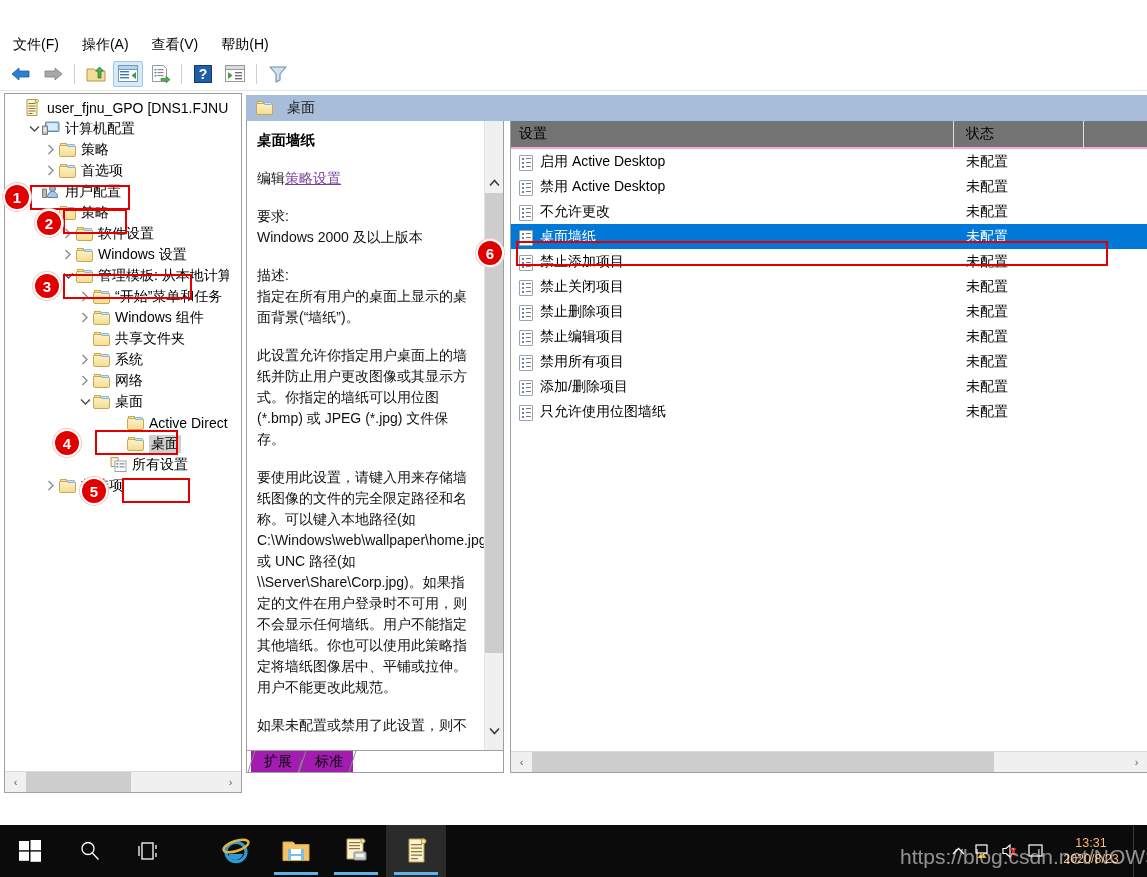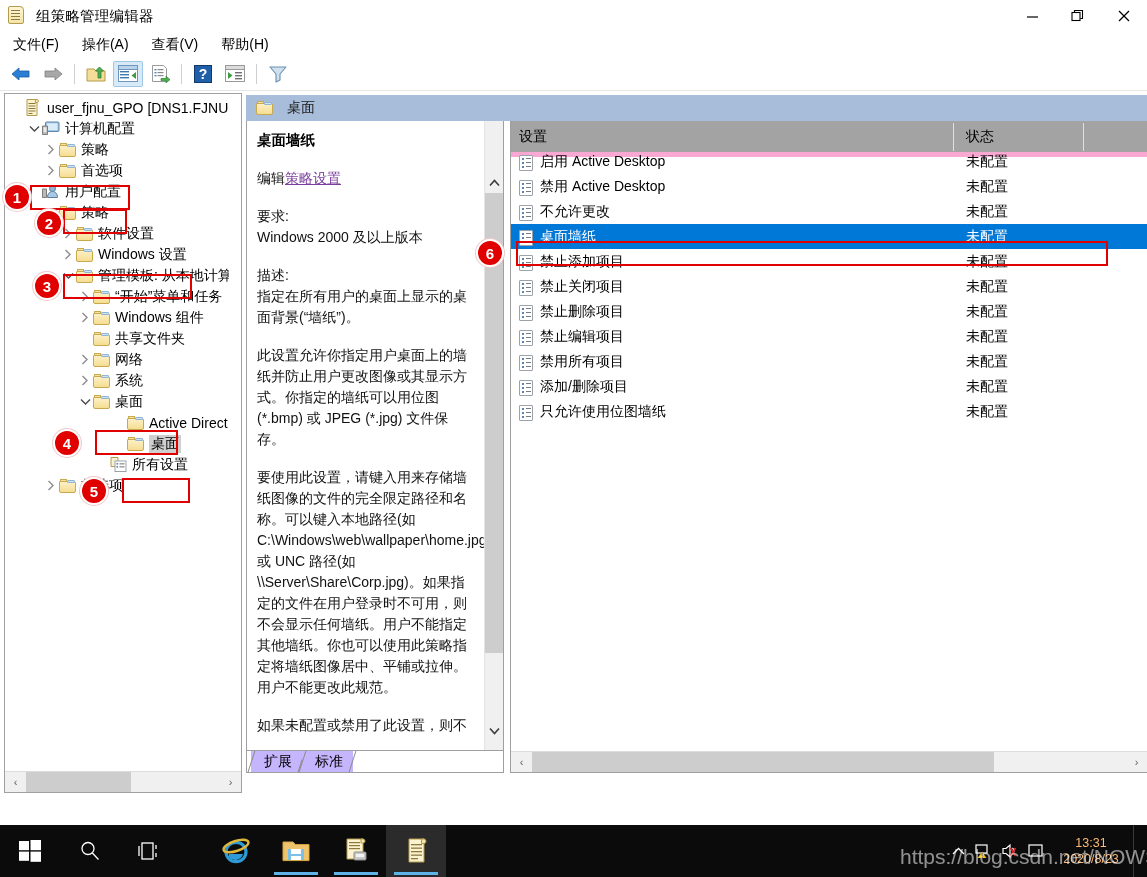--- a/index.html
+++ b/index.html
@@ -168,40 +168,40 @@
     position: absolute; left: 0; width: 19px; background: #cdcdcd;
   }
   .help-tabs {
     position: absolute; left: 0; bottom: 0; height: 22px; width: 100%;
     background: #ffffff; display: flex; align-items: flex-end; padding-left: 4px;
     border-top: 1px solid #9f9f9f;
   }
   .tab {
     position: relative; height: 21px; padding: 0 10px 0 13px;
     font-size: 14px; color: #000; display: flex; align-items: center;
-    background: #c4b5fd;
+    background: #a21caf;
   }
   .tab::before {
     content: ""; position: absolute; left: 0; top: 0; bottom: 0; width: 10px;
     border-left: 1px solid #8a8a8a; transform: skewX(-18deg);
   }
   .tab::after {
     content: ""; position: absolute; right: 0; top: 0; bottom: 0; width: 10px;
     border-right: 1px solid #8a8a8a; transform: skewX(-18deg);
   }
 
   
   .list-panel {
     position: absolute; left: 510px; top: 121px; width: 637px; height: 652px;
     background: #ffffff; border: 1px solid #9f9f9f; border-top: none; border-right: none;
     overflow: hidden;
   }
   .list-head {
-    position: absolute; left: 0; top: 0; right: 0; height: 36px;
-    background: #a3a3a3; border-bottom: 5px solid #f9a8d4;
+    position: absolute; left: 0; top: 0; right: 0; height: 28px;
+    background: #737373; border-bottom: 2px solid #f9a8d4;
     display: flex; align-items: center;
   }
   .col-setting {
     width: 443px; font-size: 14px; color: #000; padding-left: 8px;
     height: 28px; display: flex; align-items: center;
     border-right: 1px solid #e0e0e0;
   }
   .col-status {
     width: 130px; font-size: 14px; color: #000; padding-left: 12px;
     height: 28px; display: flex; align-items: center;
@@ -287,45 +287,20 @@
   .ann-box {
     position: absolute; border: 2px solid #e00000; z-index: 39;
     pointer-events: none;
   }
 </style>
 </head>
 <body>
 
 <div id="app">
 
-  <div class="titlebar">
-    <div class="title-icon">
-      <div class="scroll-icon"></div>
-    </div>
-    <span class="title-text">组策略管理编辑器</span>
-    <div class="win-buttons">
-      <div class="win-btn">
-        <svg width="13" height="13" viewBox="0 0 13 13">
-            <line x1="1" y1="7" x2="12" y2="7" stroke="#000" stroke-width="1.2"></line>
-          </svg>
-      </div>
-      <div class="win-btn">
-        <svg width="14" height="14" viewBox="0 0 14 14">
-          <rect x="1" y="3.5" width="8" height="8" fill="none" stroke="#000" stroke-width="1.1"></rect>
-          <path d="M3.5 3.5 V1.5 H11.5 V9.5 H9.3" fill="none" stroke="#000" stroke-width="1.1"></path>
-        </svg>
-      </div>
-      <div class="win-btn">
-        <svg width="14" height="14" viewBox="0 0 14 14">
-          <line x1="2" y1="2" x2="12" y2="12" stroke="#000" stroke-width="1.2"></line>
-          <line x1="12" y1="2" x2="2" y2="12" stroke="#000" stroke-width="1.2"></line>
-        </svg>
-      </div>
-    </div>
-  </div>
 
   <div class="menubar">
     <div class="menu-item">文件(F)</div>
     <div class="menu-item">操作(A)</div>
     <div class="menu-item">查看(V)</div>
     <div class="menu-item">帮助(H)</div>
   </div>
 
   <div class="toolbar">
     <div class="tb-btn tb-first">
@@ -543,34 +518,34 @@
           <span class="tw">
             <svg width="8" height="11" viewBox="0 0 8 11">
               <path d="M1.5 1 L6 5.5 L1.5 10" fill="none" stroke="#8d8d8d" stroke-width="1.4"></path>
             </svg>
           </span>
           <span class="folder">
             <span class="ftab"></span>
             <span class="fbody"></span>
             <span class="fflap"></span>
           </span>
-          <span class="tree-label">网络</span>
+          <span class="tree-label">系统</span>
         </div>
         <div class="tree-row" style="padding-left: 72px;">
           <span class="tw">
             <svg width="8" height="11" viewBox="0 0 8 11">
               <path d="M1.5 1 L6 5.5 L1.5 10" fill="none" stroke="#8d8d8d" stroke-width="1.4"></path>
             </svg>
           </span>
           <span class="folder">
             <span class="ftab"></span>
             <span class="fbody"></span>
             <span class="fflap"></span>
           </span>
-          <span class="tree-label">系统</span>
+          <span class="tree-label">网络</span>
         </div>
         <div class="tree-row" style="padding-left: 72px;">
           <span class="tw">
             <svg width="11" height="8" viewBox="0 0 11 8">
               <path d="M1 1.5 L5.5 6 L10 1.5" fill="none" stroke="#4a4a4a" stroke-width="1.4"></path>
             </svg>
           </span>
           <span class="folder">
             <span class="ftab"></span>
             <span class="fbody"></span>

